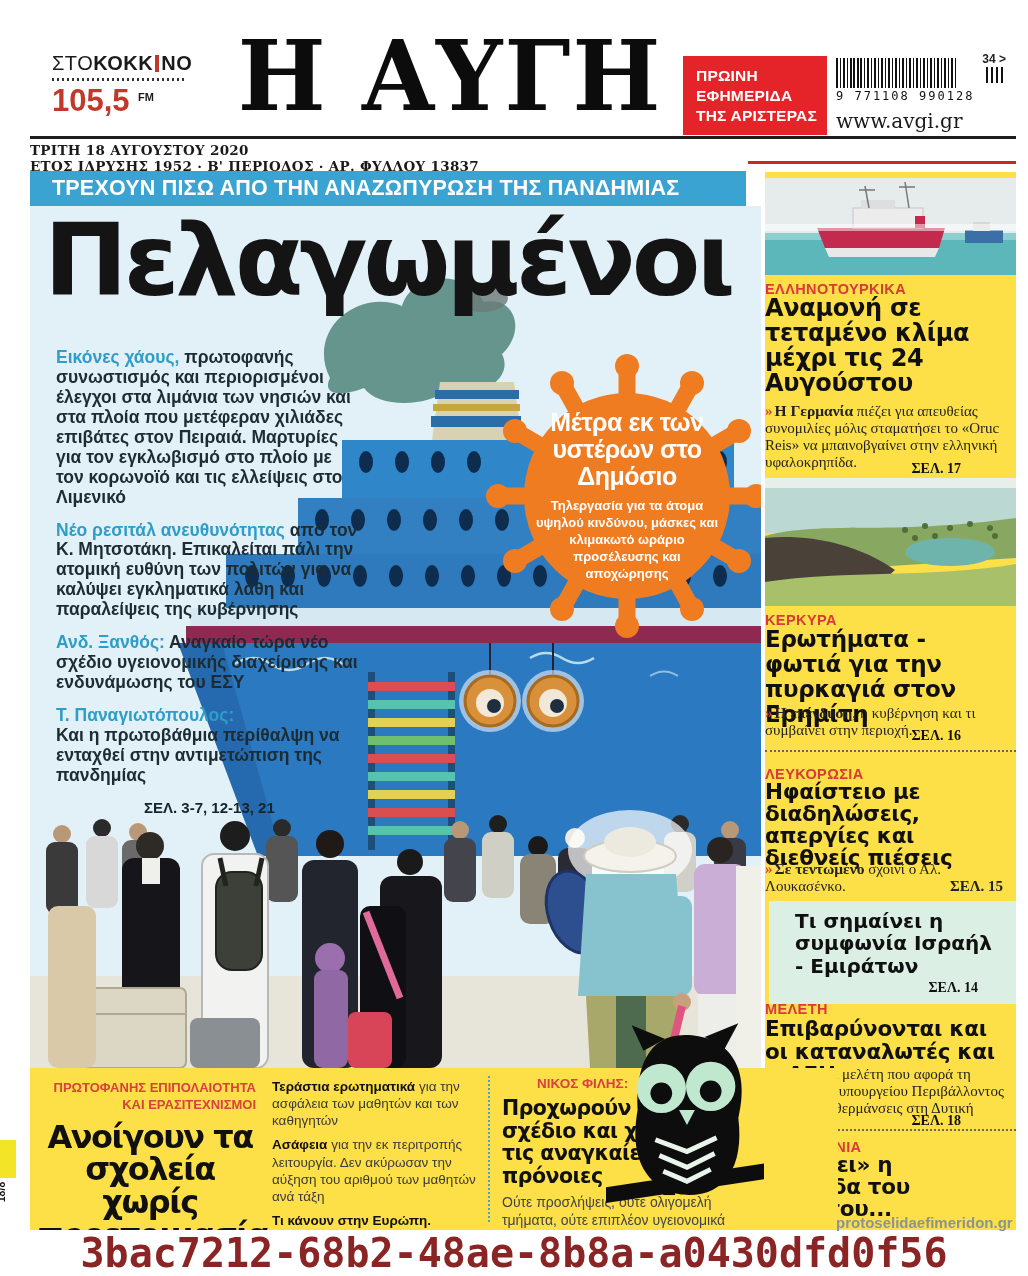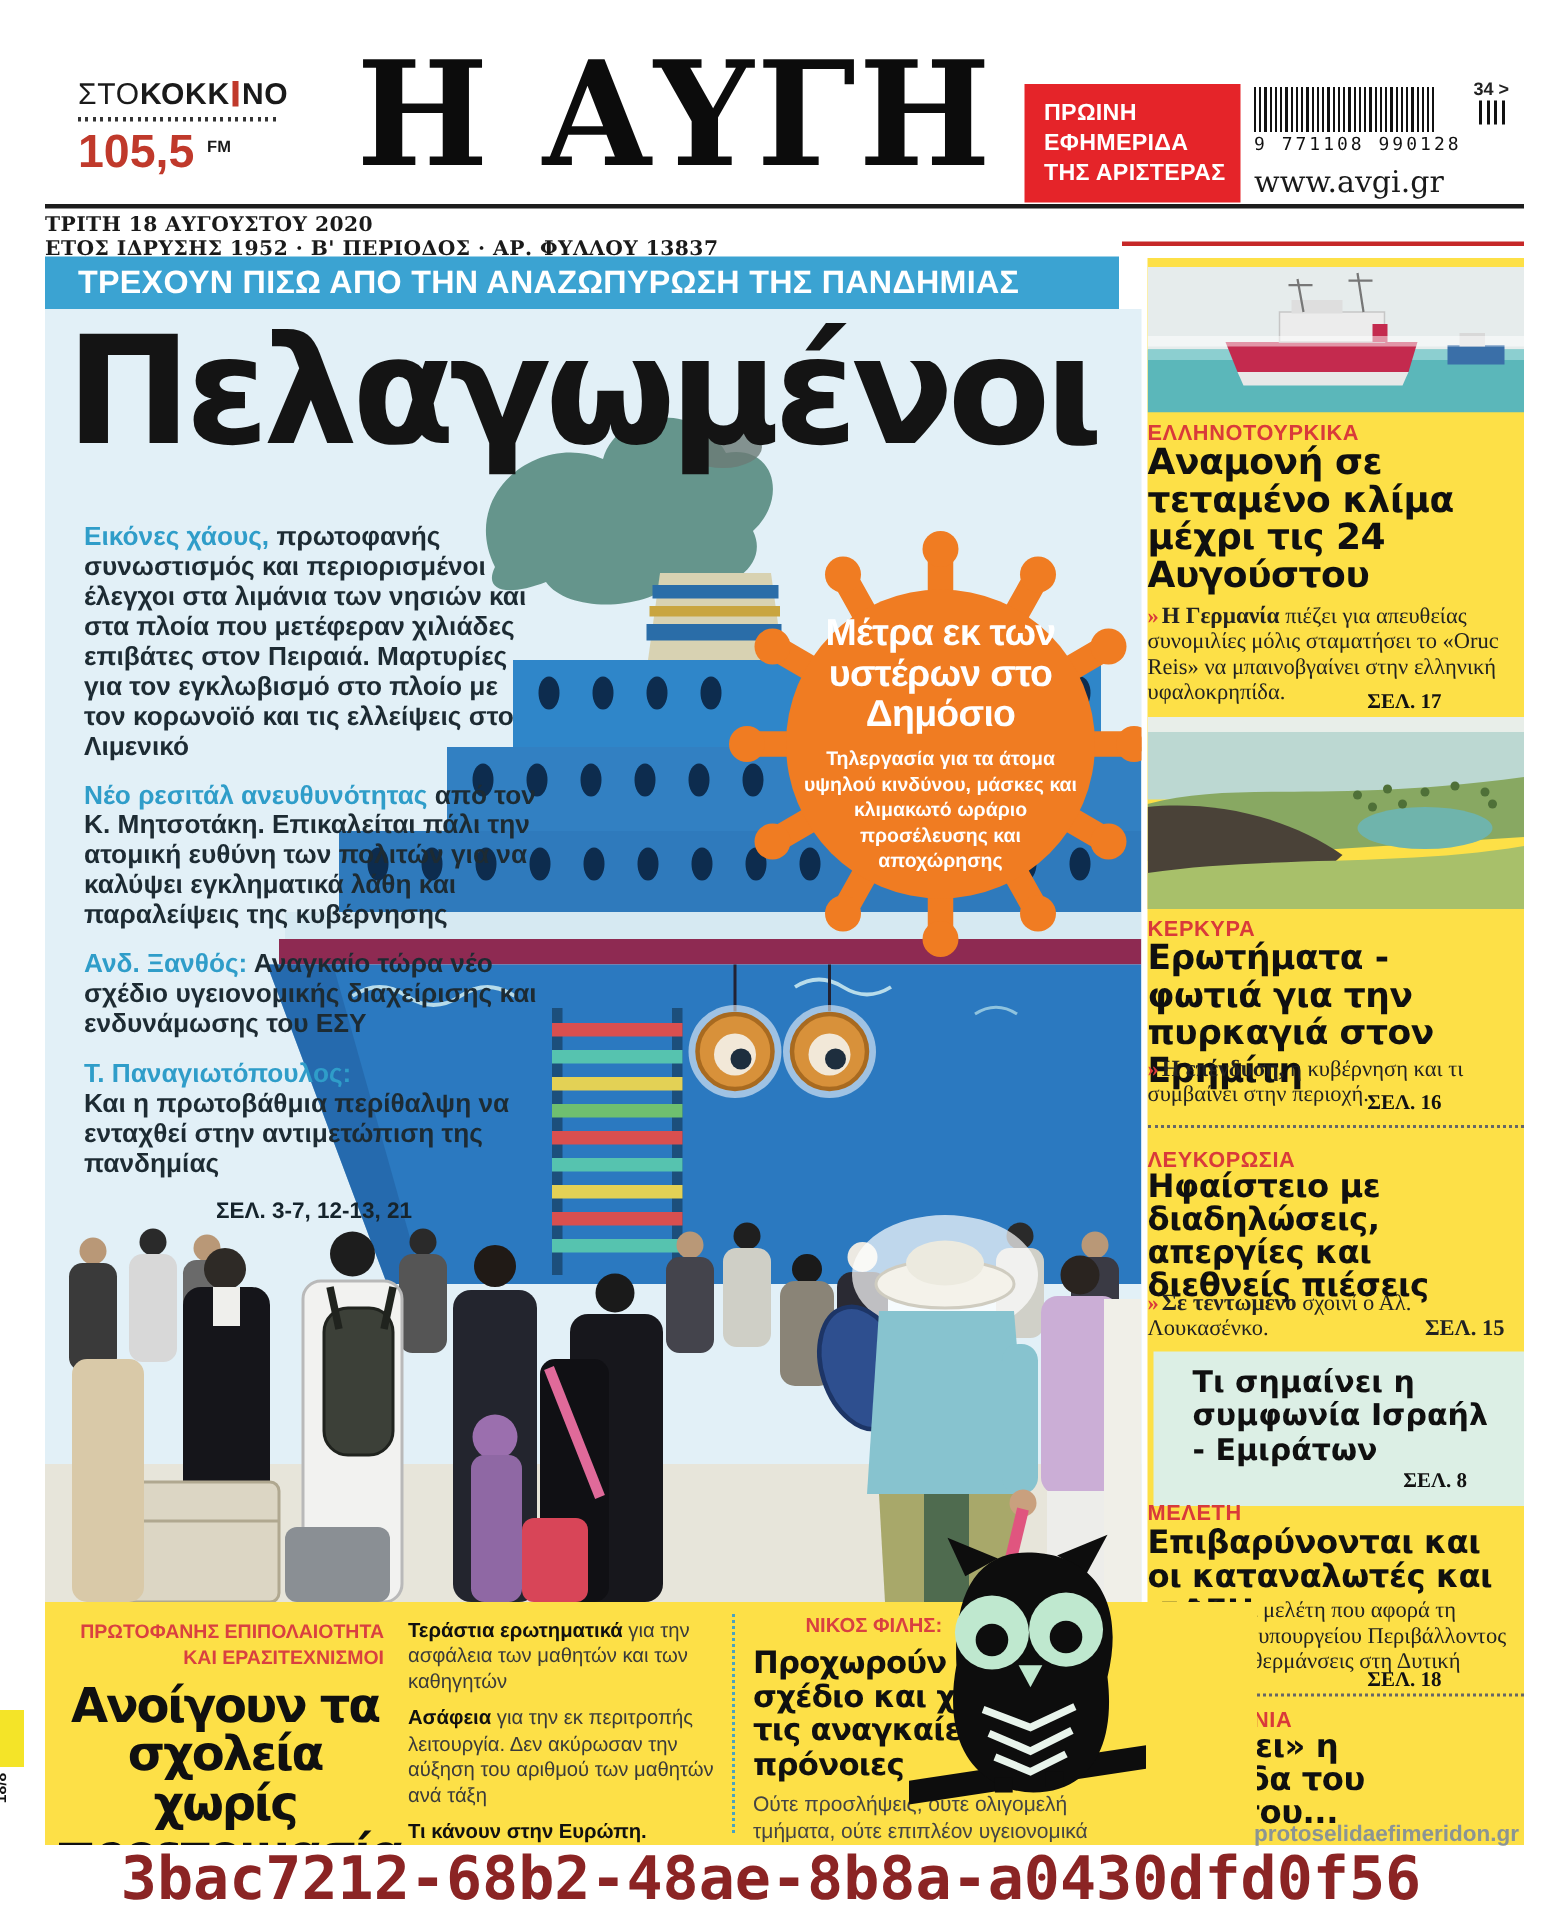--- a/index.html
+++ b/index.html
@@ -404,21 +404,21 @@
 
     <div class="blk s-label" style="top:594px" data-name="article-label">ΛΕΥΚΟΡΩΣΙΑ</div>
     <div class="blk s-head" style="top:609px;width:210px;font-size:21.5px;line-height:22px" data-name="article-headline">Ηφαίστειο με διαδηλώσεις, απεργίες και διεθνείς πιέσεις</div>
     <div class="blk s-body" style="top:688px;width:238px" data-name="article-body">
       <span class="chev" data-name="chevron-icon">»</span><b data-name="article-lead">Σε τεντωμένο</b> <span data-name="article-text">σχοινί ο Αλ. Λουκασένκο.</span>
       <span style="float:right;font-weight:700" data-name="article-page-ref">ΣΕΛ. 15</span>
     </div>
 
     <div class="blk mint-box" style="top:729px" data-name="info-box">
       <div class="bx-head" data-name="info-box-headline">Τι σημαίνει η συμφωνία Ισραήλ - Εμιράτων</div>
-      <div class="s-page" data-name="info-box-page-ref">ΣΕΛ. 8</div>
+      <div class="s-page" data-name="info-box-page-ref">ΣΕΛ. 14</div>
     </div>
 
     <div class="blk s-label" style="top:829px" data-name="article-label">ΜΕΛΕΤΗ</div>
     <div class="blk s-head" style="top:845px;width:235px;font-size:21.5px;line-height:23px" data-name="article-headline">Επιβαρύνονται και οι καταναλωτές και η ΔΕΗ</div>
     <div class="blk s-body" style="top:893px;width:240px" data-name="article-body">
       <span class="chev" data-name="chevron-icon">»</span><b data-name="article-lead">Τι δείχνει</b> <span data-name="article-text">μελέτη που αφορά τη «λύση» του υπουργείου Περιβάλλοντος για τις τηλεθερμάνσεις στη Δυτική Μακεδονία.</span>
     </div>
     <div class="blk s-page" style="top:941px" data-name="article-page-ref">ΣΕΛ. 18</div>
 
     <div class="blk s-hr" style="top:957px" data-name="dotted-divider"></div>

